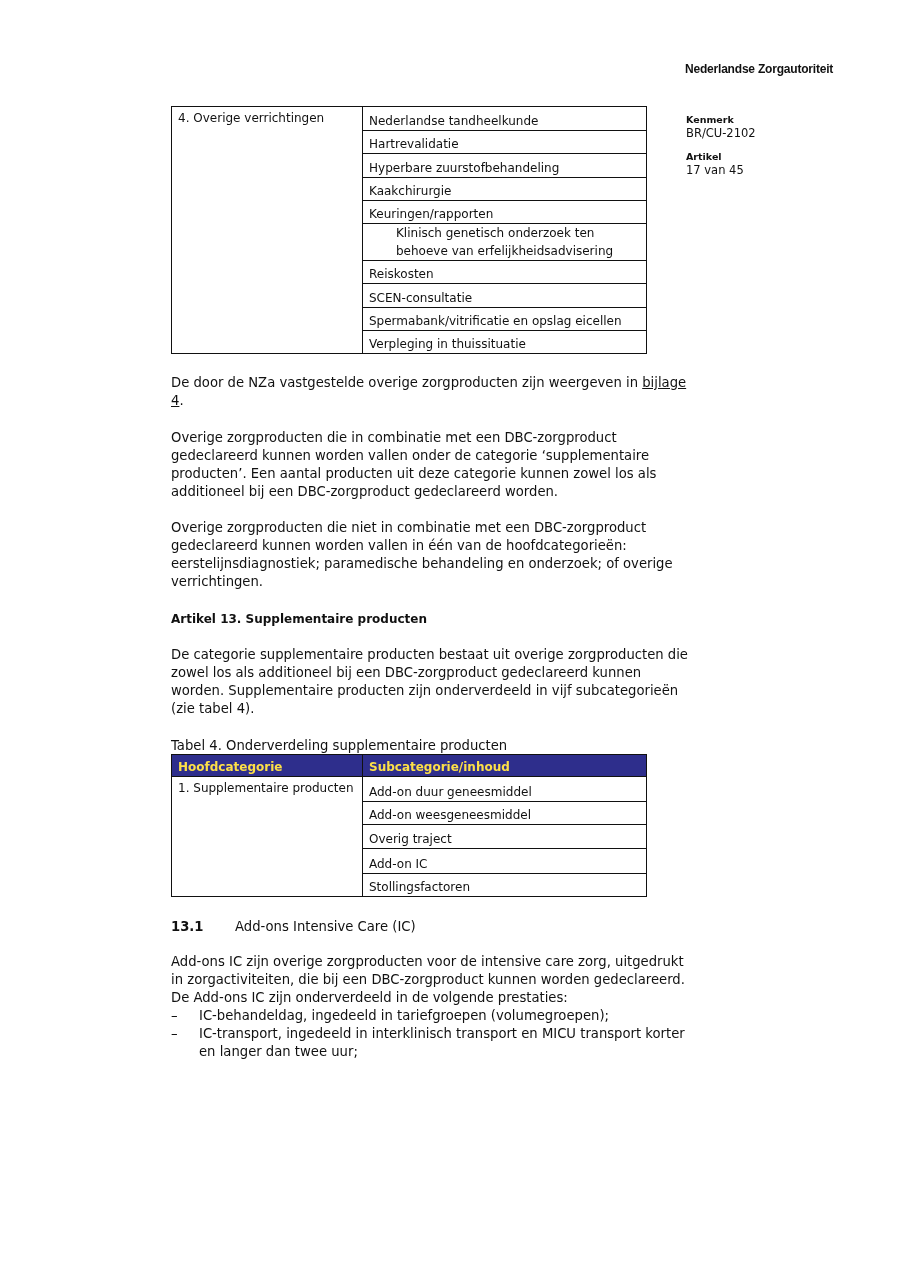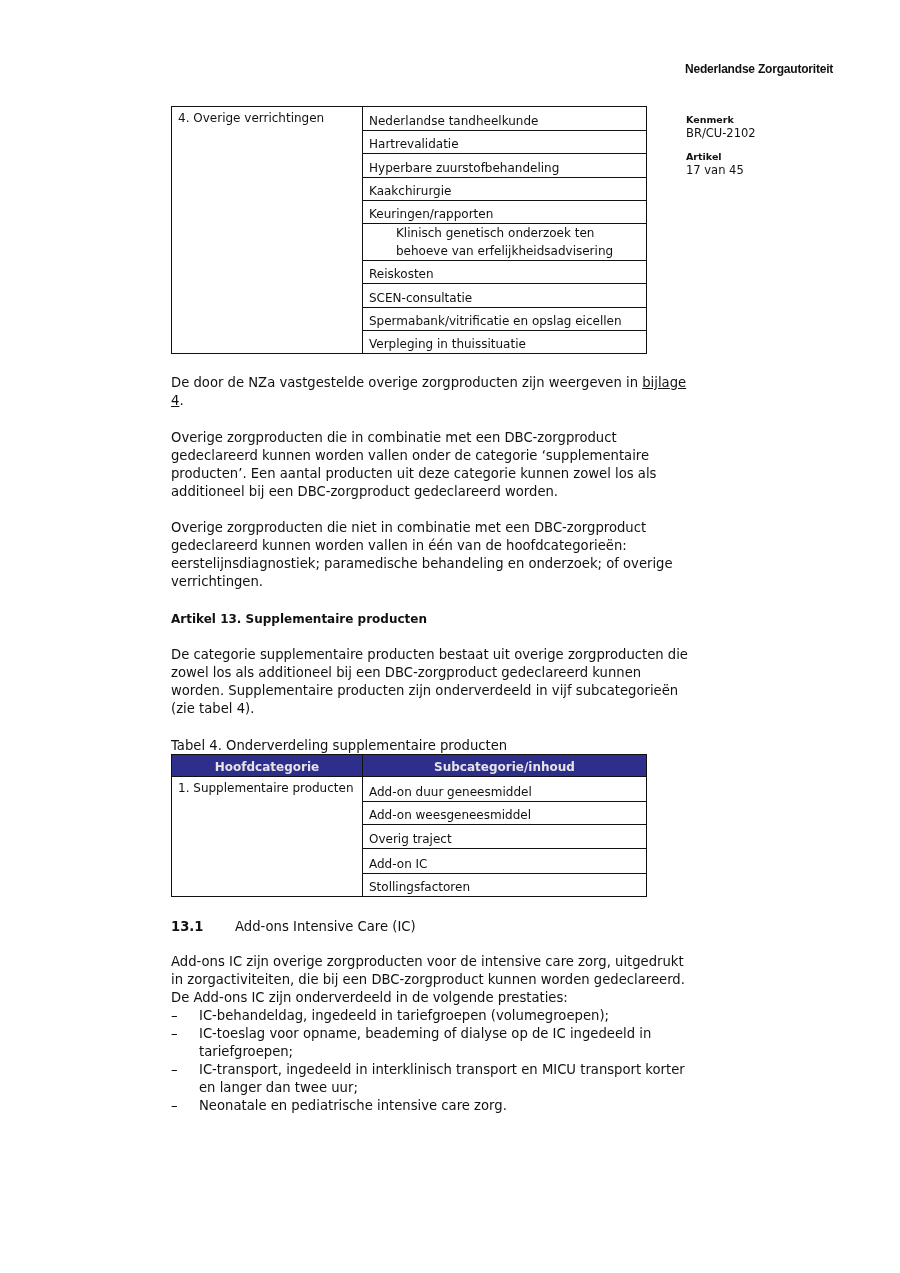--- a/index.html
+++ b/index.html
@@ -7,21 +7,21 @@
          font-family: "DejaVu Sans", "Liberation Sans", sans-serif; color: #111; }
   .org { position: absolute; left: 685px; top: 62px; font-size: 12px; font-weight: bold;
          font-family: "Liberation Sans", sans-serif; letter-spacing: -0.2px; color: #111; }
   .meta { position: absolute; left: 686px; font-size: 11.5px; color: #111; }
   .meta .lbl { font-size: 9.5px; font-weight: bold; display: block; line-height: 12px; }
   .meta .val { display: block; line-height: 14px; }
   .content { position: absolute; left: 171px; width: 520px; font-size: 13.2px; line-height: 18px; }
   table.t { border-collapse: collapse; width: 476px; font-size: 12px; }
   table.t td { border: 1.5px solid #111; padding: 0 6px; vertical-align: bottom; }
   table.t td.main { vertical-align: top; width: 178px; padding-top: 2px; }
-  table.t tr.hdr td { background: #2e2e8c; color: #e5e5e5; font-weight: bold; height: 21px; vertical-align: bottom; text-align: center; }
+  table.t tr.hdr td { background: #2e2e8c; color: #fde047; font-weight: bold; height: 21px; vertical-align: bottom; }
   p { margin: 0; }
   .u { text-decoration: underline; }
   h3 { margin: 0; font-size: 12px; font-weight: bold; }
   ul.dash { list-style: none; margin: 0; padding: 0; }
   ul.dash li { position: relative; padding-left: 28px; }
   ul.dash li:before { content: "\2013"; position: absolute; left: 0; }
 </style>
 </head>
 <body>
 
@@ -126,17 +126,15 @@
 </div>
 
 <div class="content" style="top:918px;">
   <span style="font-weight:bold; display:inline-block; width:64px;">13.1</span><span>Add-ons Intensive Care (IC)</span>
 </div>
 
 <div class="content" style="top:953px;">
   <p>Add-ons IC zijn overige zorgproducten voor de intensive care zorg, uitgedrukt in zorgactiviteiten, die bij een DBC-zorgproduct kunnen worden gedeclareerd. De Add-ons IC zijn onderverdeeld in de volgende prestaties:</p>
   <ul class="dash">
     <li>IC-behandeldag, ingedeeld in tariefgroepen (volumegroepen);</li>
-    <li>IC-toeslag voor opname, beademing of dialyse op de IC ingedeeld in tariefgroepen;</li>
     <li>IC-transport, ingedeeld in interklinisch transport en MICU transport korter en langer dan twee uur;</li>
-    <li>Neonatale en pediatrische intensive care zorg.</li>
   </ul>
 </div>
 
 </body></html>

